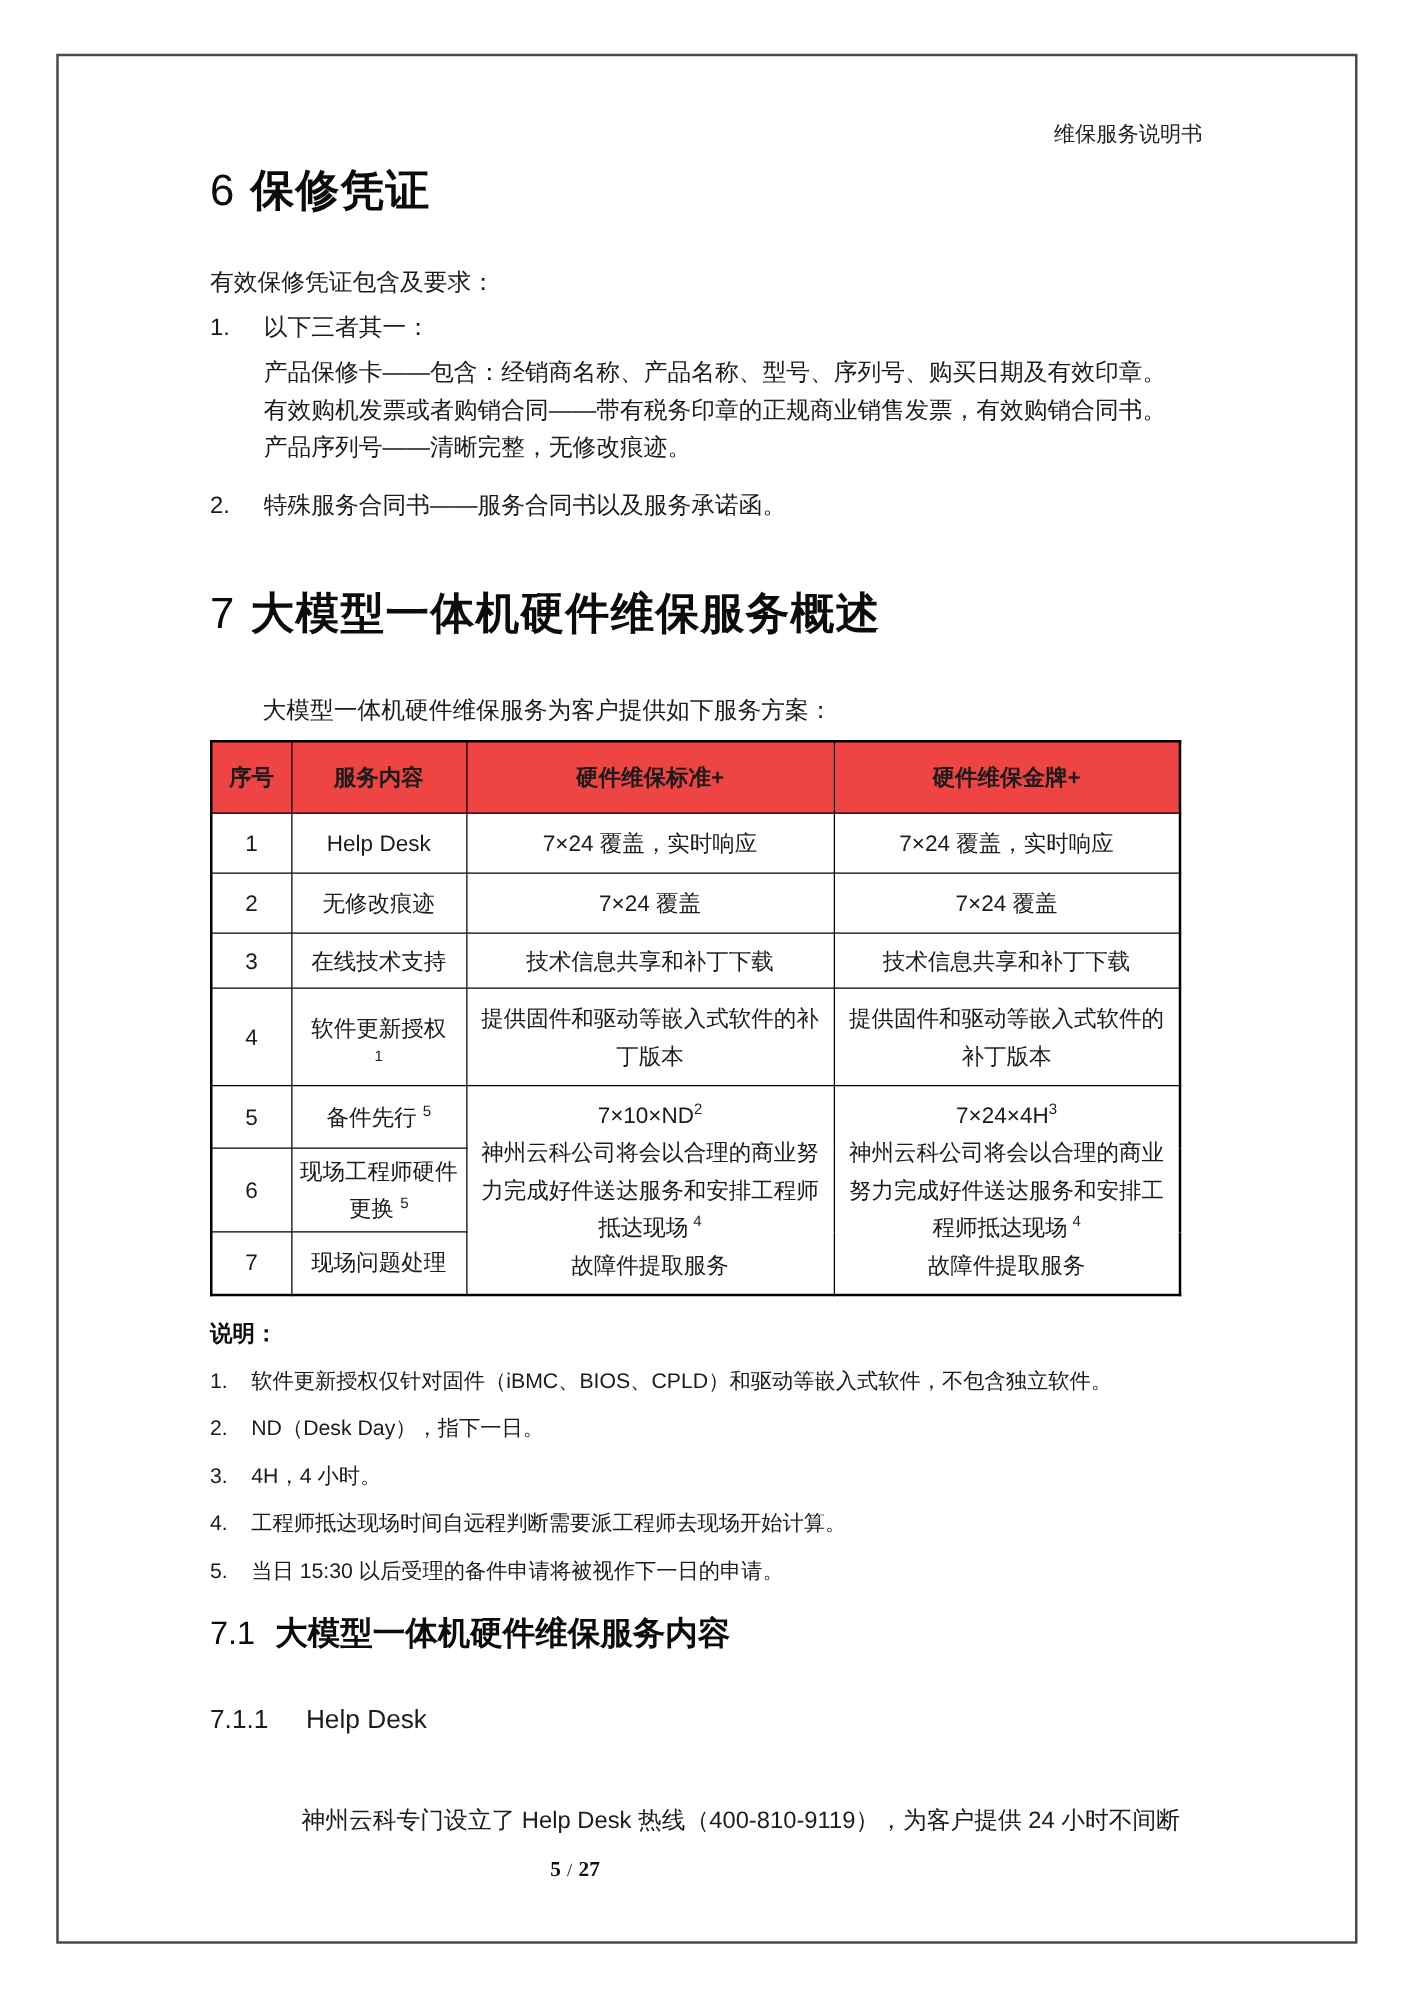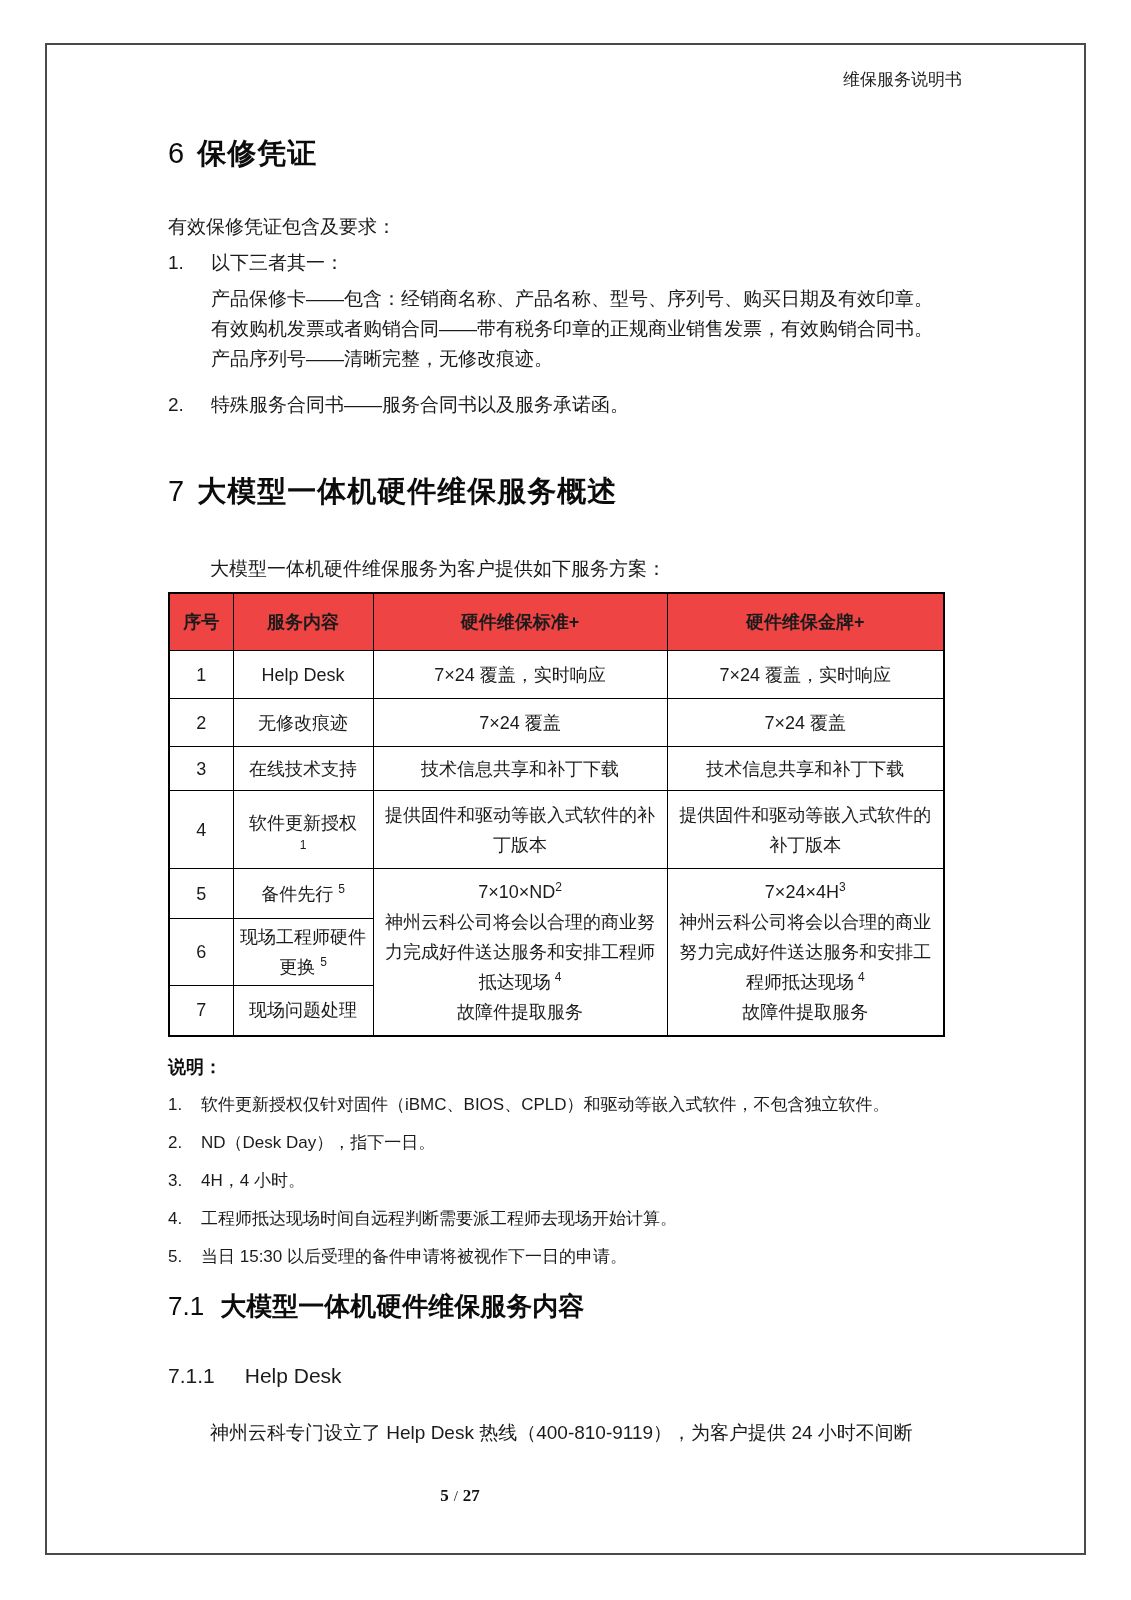--- a/index.html
+++ b/index.html
@@ -7,26 +7,26 @@
     width:1131px; height:1600px; background:#ffffff;
     font-family:"Liberation Sans", sans-serif; color:#161616;
     -webkit-font-smoothing:antialiased;
   }
   .page { position:relative; width:1131px; height:1600px; background:#fff; overflow:hidden; }
   .frame {
     position:absolute; left:45px; top:43px; width:1041px; height:1512px;
     border:2px solid #4a4a4a; box-sizing:border-box; pointer-events:none;
   }
   .header-right {
-    position:absolute; top:68px; right:169px;
+    position:absolute; top:96px; right:169px;
     font-family:"Liberation Serif", serif; font-size:17px; color:#222;
   }
   .content { position:absolute; left:168px; top:0; width:776px; }
 
-  h1 { margin:0; font-size:29px; line-height:38px; font-weight:700; color:#0c0c0c; letter-spacing:1px; }
+  h1 { margin:0; font-size:35px; line-height:38px; font-weight:700; color:#0c0c0c; letter-spacing:1px; }
   .hnum { font-weight:400; margin-right:13px; letter-spacing:0; }
   #s6-heading { margin-top:134px; }
   #s7-heading { margin-top:52px; }
 
   .p-body { font-size:19px; line-height:30px; color:#1b1b1b; }
   .p-intro6 { margin-top:40px; }
   .olist1 { margin-top:6px; }
   .oitem { display:flex; font-size:19px; line-height:30px; color:#1b1b1b; }
   .oitem .onum { width:43px; flex:none; }
   .subpara { margin:6px 0 16px 43px; }
@@ -55,21 +55,21 @@
   .desc-sup { margin-left:4px; }
 
   .notes-label { margin-top:18px; font-size:18px; font-weight:700; color:#0c0c0c; }
   .note { display:flex; margin-top:14px; font-size:17px; line-height:24px; color:#1b1b1b; }
   .note .onum { width:33px; flex:none; }
 
   h2 { margin:20px 0 0; font-size:26px; line-height:34px; font-weight:700; color:#0c0c0c; }
   h2 .hnum { margin-right:16px; }
   h3 { margin:39px 0 0; font-size:21px; line-height:28px; font-weight:400; color:#1b1b1b; }
   h3 .hnum { margin-right:30px; }
-  .p-final { margin-top:28px; padding-left:42px; }
+  .p-final { margin-top:52px; padding-left:42px;text-align:right; }
 
   .footer {
     position:absolute; top:1486px; left:0; width:920px; text-align:center;
     font-family:"Liberation Serif", serif; font-size:17px; font-weight:700; color:#111;
   }
   .footer .sep { font-weight:400; padding:0 5px; font-size:15px; }
 </style>
 </head>
 <body>
 

